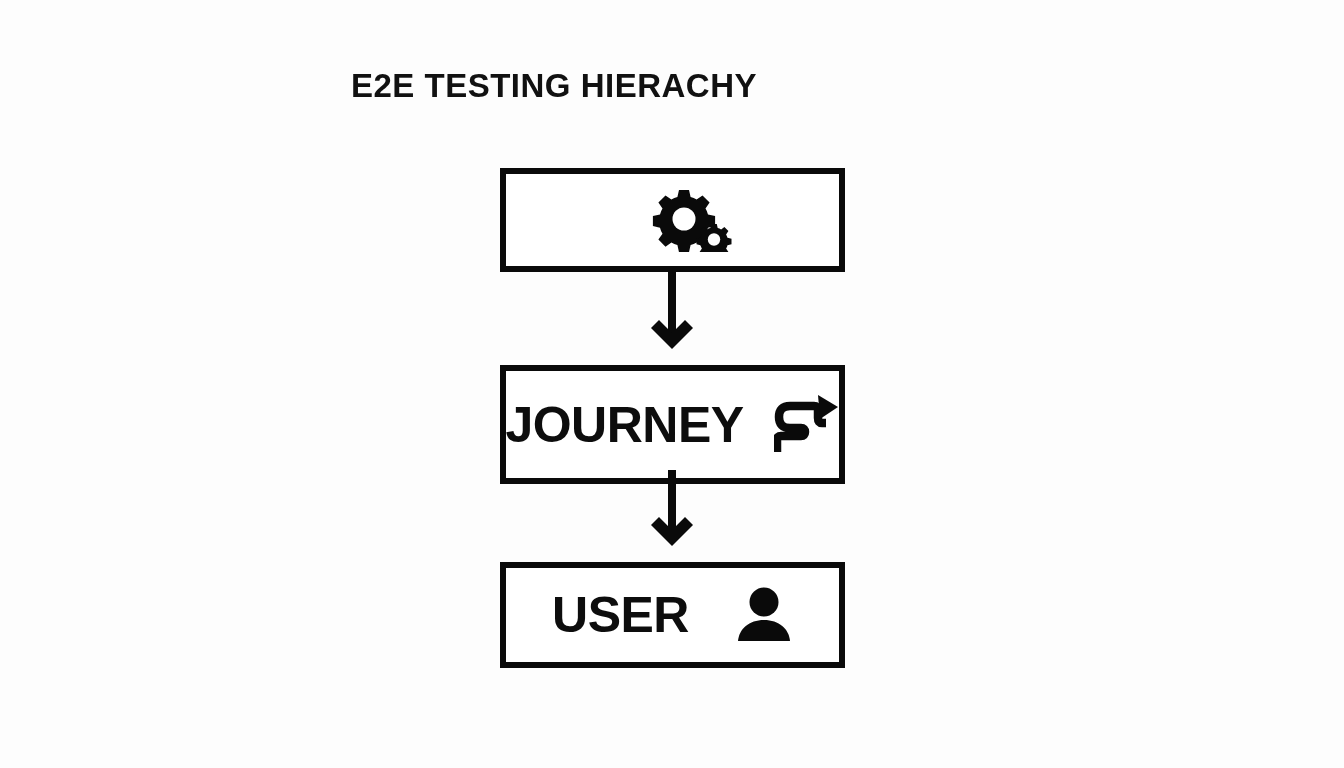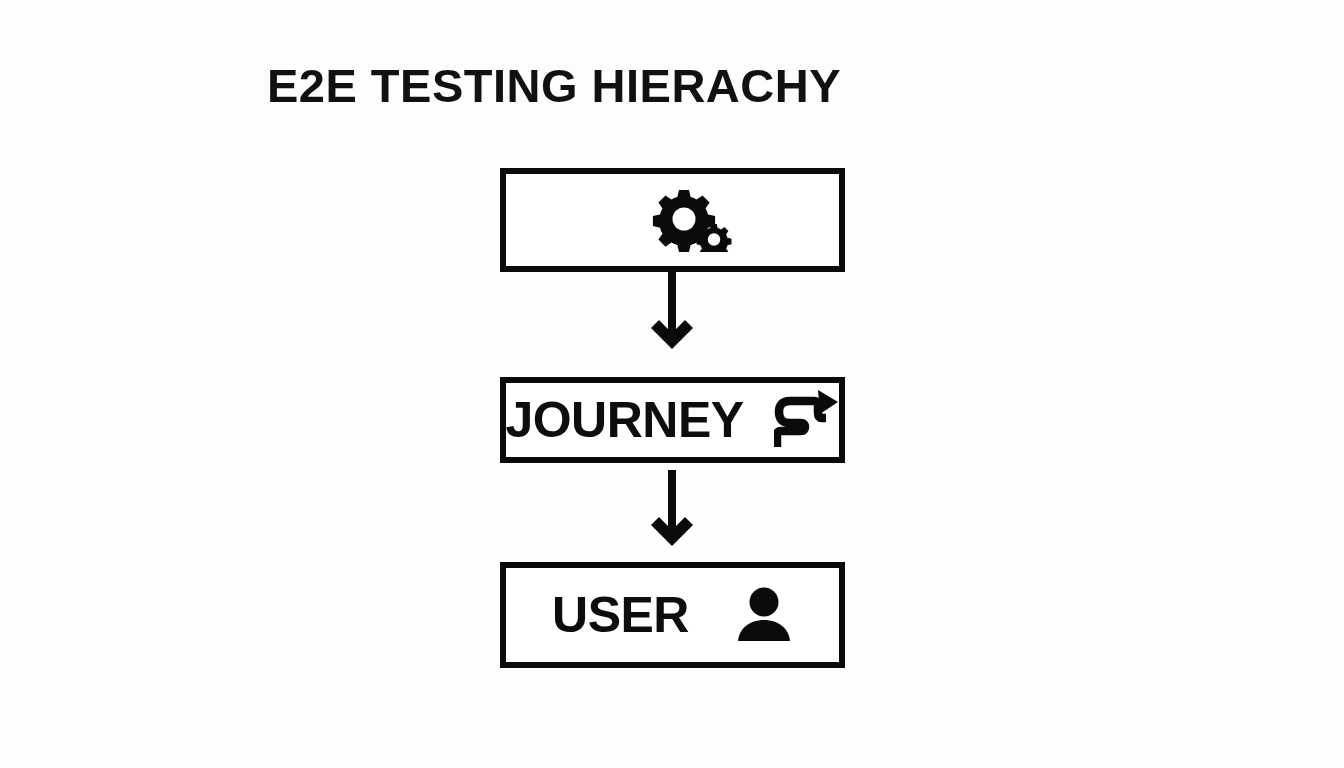--- a/index.html
+++ b/index.html
@@ -24,21 +24,21 @@
   }
 
   
   .diagram-title {
     position: absolute;
     left: 0;
     top: 60px;
     width: 1108px;
     text-align: center;
     font-family: "Liberation Sans", sans-serif;
-    font-size: 47px;
+    font-size: 33px;
     font-weight: bold;
     letter-spacing: 0.5px;
     color: #111111;
     line-height: 52px;
     white-space: nowrap;
   }
 
   
   .node-box {
     position: absolute;
@@ -46,21 +46,21 @@
     width: 345px;
     box-sizing: border-box;
     border: 6px solid #0a0a0a;
     background: #ffffff;
     display: flex;
     flex-direction: row;
     align-items: center;
     justify-content: center;
   }
   .node-box.level-system  { top: 168px; height: 104px; }
-  .node-box.level-journey { top: 365px; height: 86px; margin-top: 12px; }
+  .node-box.level-journey { top: 365px; height: 119px; }
   .node-box.level-user    { top: 562px; height: 106px; }
 
   .node-label {
     font-family: "Liberation Sans", sans-serif;
     font-weight: bold;
     font-size: 50px;
     letter-spacing: -0.5px;
     color: #0d0d0d;
     line-height: 1;
     white-space: nowrap;

